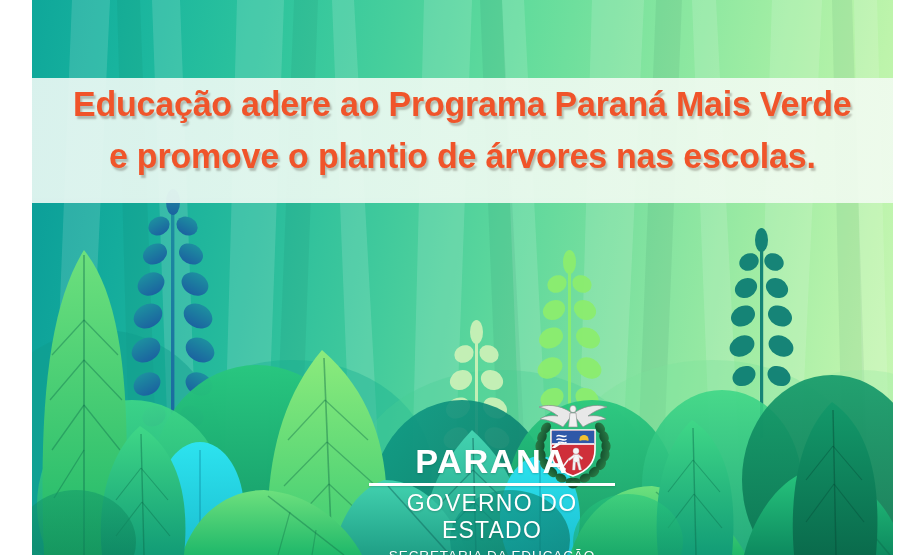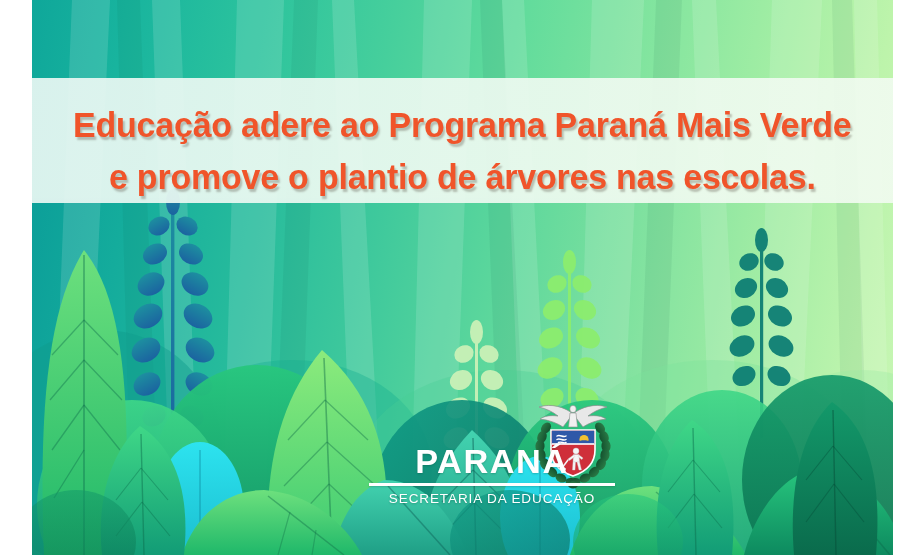--- a/index.html
+++ b/index.html
@@ -70,21 +70,21 @@
   }
 
   .headline {
     position: absolute;
     left: 0; right: 0;
     top: 78px;
     height: 125px;
     display: flex;
     flex-direction: column;
     align-items: center;
-    justify-content: flex-end;
+    justify-content: flex-start;
     text-align: center;
   }
   .headline-line {
     color: #f0542a;
     font-family: "Liberation Sans Narrow", "Liberation Sans", sans-serif;
     font-weight: bold;
     font-size: 35px;
     line-height: 52px;
     letter-spacing: -0.2px;
     white-space: nowrap;
@@ -457,18 +457,19 @@
           <path d="M50 57 L54 60 L52.8 61.6 L49 58.6 Z"></path>
         </g>
         <path d="M39 62 L33 70" stroke="#f5f5f5" stroke-width="1.5" stroke-linecap="round"></path>
         <path d="M31 68 L36 71" stroke="#f5f5f5" stroke-width="2" stroke-linecap="round"></path>
       </svg>
     </div>
 
     <div class="logo-text">
       <div class="logo-parana">PARANÁ</div>
       <div class="logo-rule"></div>
+      <div class="logo-governo">GOVERNO DO ESTADO</div>
       <div class="logo-sec">SECRETARIA DA EDUCAÇÃO</div>
 
     </div>
   </div>
 
 </div>
 
 </body></html>

